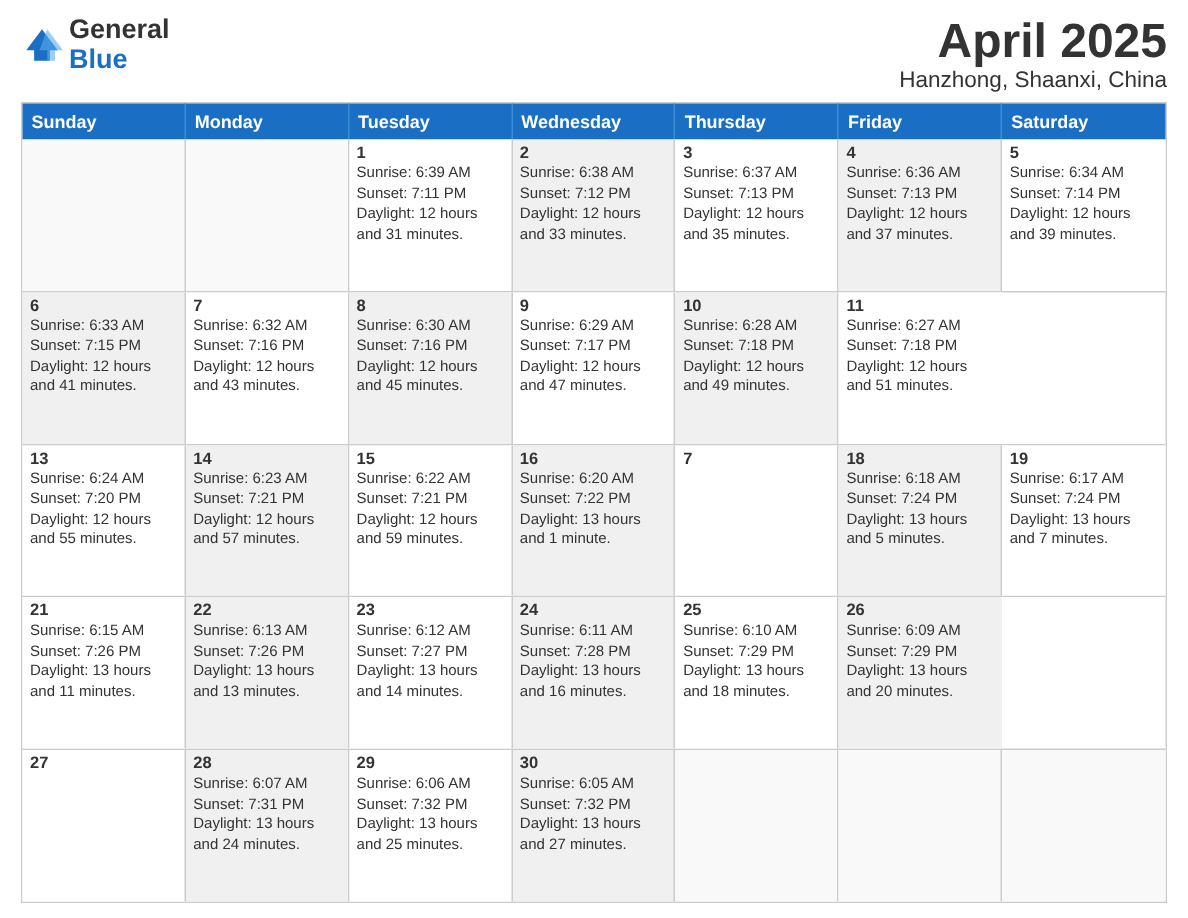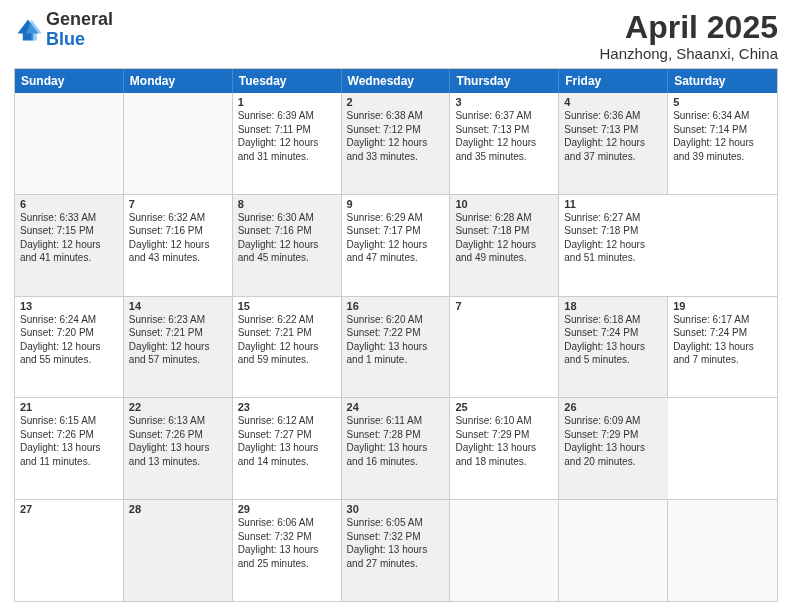--- a/index.html
+++ b/index.html
@@ -289,20 +289,23 @@
 Sunset: 7:29 PM
 Daylight: 13 hours and 20 minutes.</div>
           </div>
         </div>
         <div class="cal-week">
           <div class="cal-cell">
             <span class="day-num">27</span>
           </div>
           <div class="cal-cell shaded">
             <span class="day-num">28</span>
+            <div class="day-info" style="white-space: pre-line;">Sunrise: 6:07 AM
+Sunset: 7:31 PM
+Daylight: 13 hours and 24 minutes.</div>
           </div>
           <div class="cal-cell">
             <span class="day-num">29</span>
             <div class="day-info" style="white-space: pre-line;">Sunrise: 6:06 AM
 Sunset: 7:32 PM
 Daylight: 13 hours and 25 minutes.</div>
           </div>
           <div class="cal-cell shaded">
             <span class="day-num">30</span>
             <div class="day-info" style="white-space: pre-line;">Sunrise: 6:05 AM

